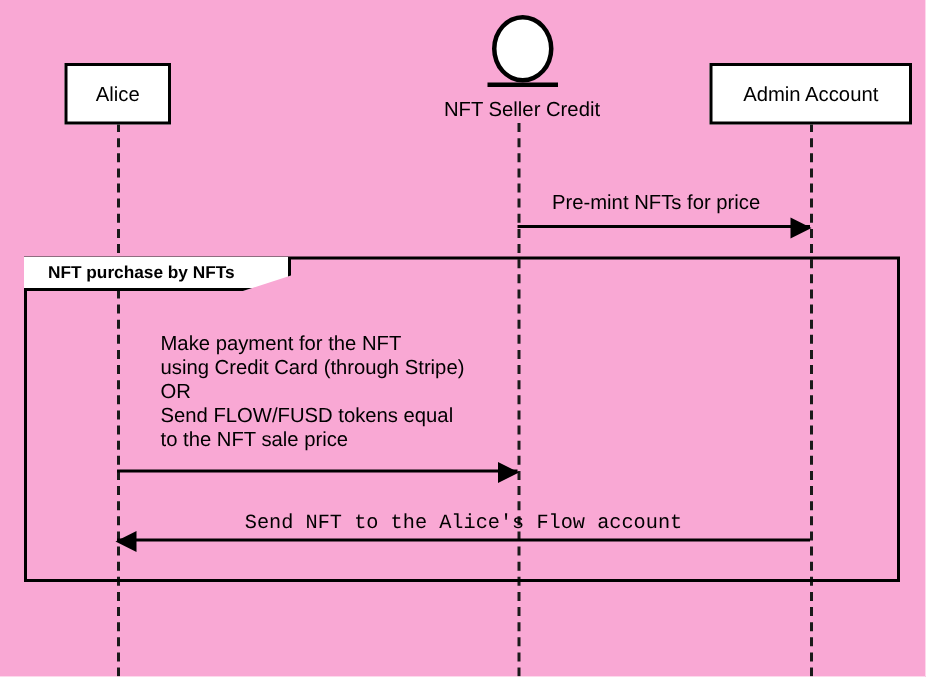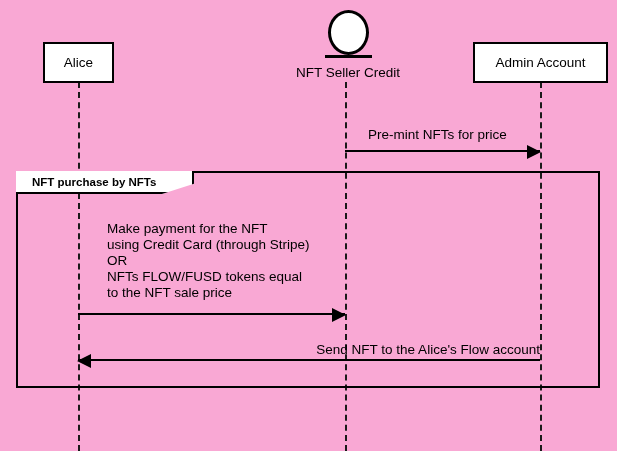--- a/index.html
+++ b/index.html
@@ -89,21 +89,22 @@
     left: -1px;
   }
   .msg-label {
     position: absolute;
     font-size: 13.5px;
     line-height: 16px;
     color: #000000;
     white-space: pre;
   }
   .msg-label.centered {
-    text-align: right;
+    text-align: center;
+    font-family: Liberation Mono, monospace;
   }
 
   
   .fragment {
     position: absolute;
     box-sizing: border-box;
     border: 2.5px solid #000000;
     background: transparent;
   }
   .fragment-tab {
@@ -163,21 +164,21 @@
   <div class="fragment" style="left:16px; top:171px; width:584px; height:217px;"></div>
 
   <div class="fragment-tab" style="left:16px; top:171px; width:178px; height:23px;">
     <div class="fragment-tab-inner" style="left:0px; top:0px; width:175.5px; height:20.5px;"></div>
   </div>
   <div class="fragment-label" style="left:32px; top:177px;">NFT purchase by NFTs</div>
 
   <div class="msg-label" style="left:107px; top:221px;">Make payment for the NFT
 using Credit Card (through Stripe)
 OR
-NFTs FLOW/FUSD tokens equal
+Send FLOW/FUSD tokens equal
 to the NFT sale price</div>
   <div class="msg" style="left:78px; top:313px; width:267px;">
     <span class="arrowhead right"></span>
   </div>
 
   <div class="msg-label centered" style="left:78px; top:342px; width:462px;">Send NFT to the Alice's Flow account</div>
   <div class="msg" style="left:78px; top:359px; width:462px;">
     <span class="arrowhead left"></span>
   </div>
 

